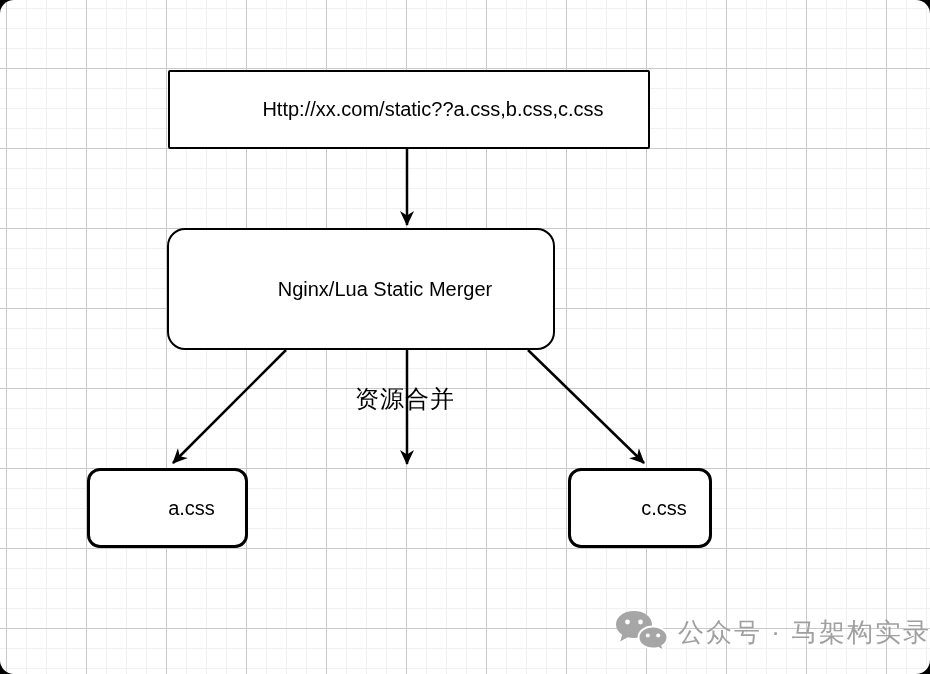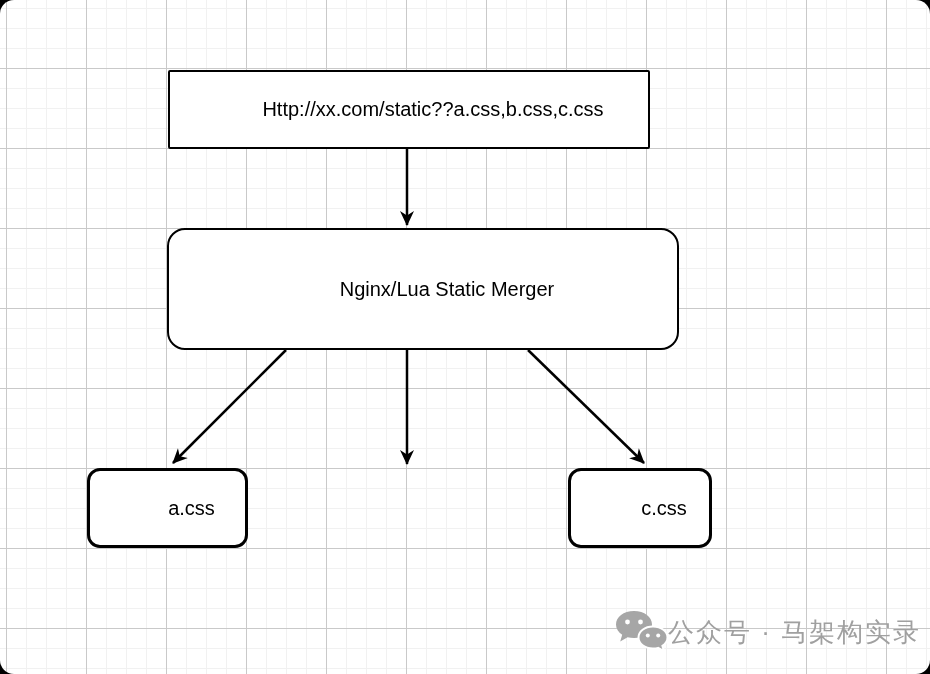--- a/index.html
+++ b/index.html
@@ -33,37 +33,37 @@
     position:absolute;
     display:flex;align-items:center;justify-content:center;
     background:#fff;
     border:2.5px solid var(--stroke);
     color:#000;
     font-size:20px;
     text-align:center;
     padding-left:48px;
   }
   .url-box{left:168px;top:70px;width:482px;height:79px;border-radius:2px;}
-  .merger-box{left:167px;top:228px;width:512px;height:122px;border-radius:18px;}
+  .merger-box{left:167px;top:228px;width:388px;height:122px;border-radius:18px;}
   .css-box{width:161px;height:80px;border-radius:13px;border-width:3px;justify-content:center;}
   .css-a{left:87px;top:468px;}
   .css-b{left:327px;top:468px;}
   .css-c{left:568px;top:468px;width:144px;}
   .edge-label{
     position:absolute;
     left:330px;top:383px;width:150px;
     text-align:center;
     font-size:24px;
     color:#000;
     letter-spacing:1px;
   }
   .watermark{
     position:absolute;
     left:614px;top:610px;
-    display:flex;align-items:center;
+    display:flex;align-items:center;gap:10px;
     color:var(--watermark);
     font-size:26px;
     letter-spacing:2px;
     white-space:nowrap;
   }
 </style>
 </head>
 <body>
 
 <div class="page">
@@ -81,20 +81,21 @@
   </svg>
 
   <div class="node url-box">
     <span>Http://xx.com/static??a.css,b.css,c.css</span>
   </div>
 
   <div class="node merger-box">
     <span>Nginx/Lua Static Merger</span>
   </div>
 
+  <div class="edge-label">资源合并</div>
 
   <div class="node css-box css-a">
     <span>a.css</span>
   </div>
   <div class="node css-box css-c">
     <span>c.css</span>
   </div>
 
   <div class="watermark">
     <svg width="54" height="44" viewBox="0 0 54 44">

